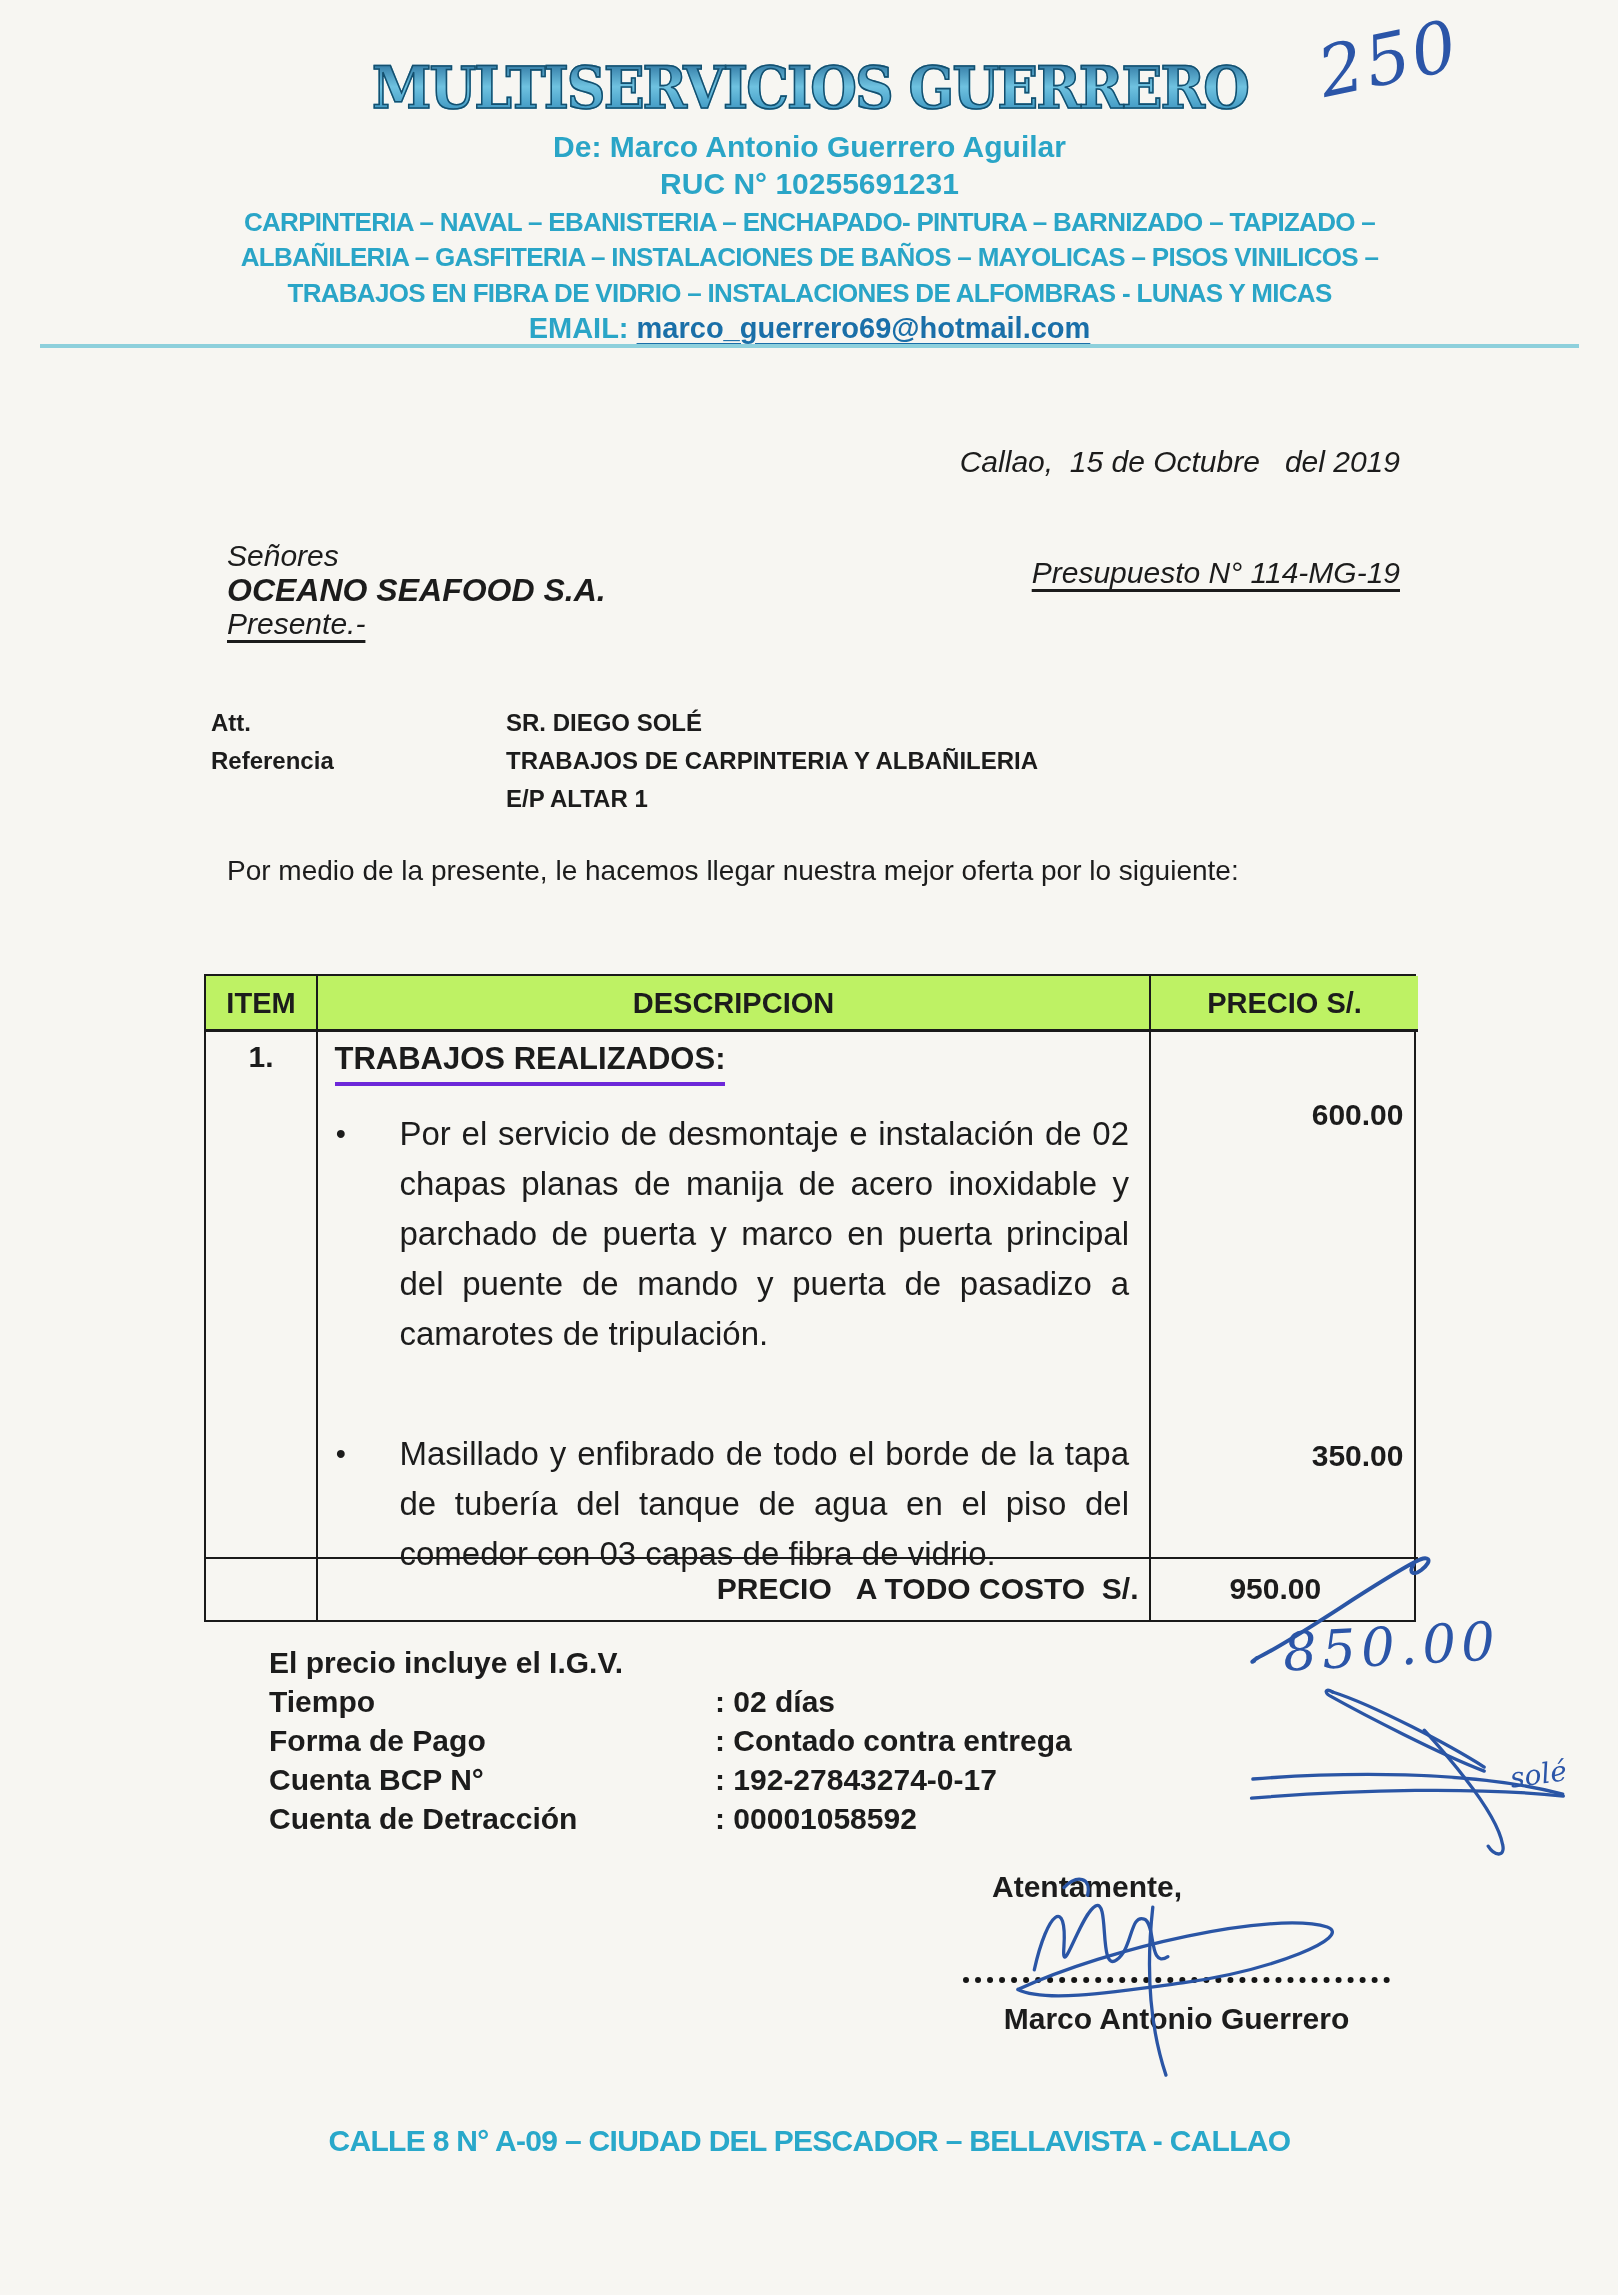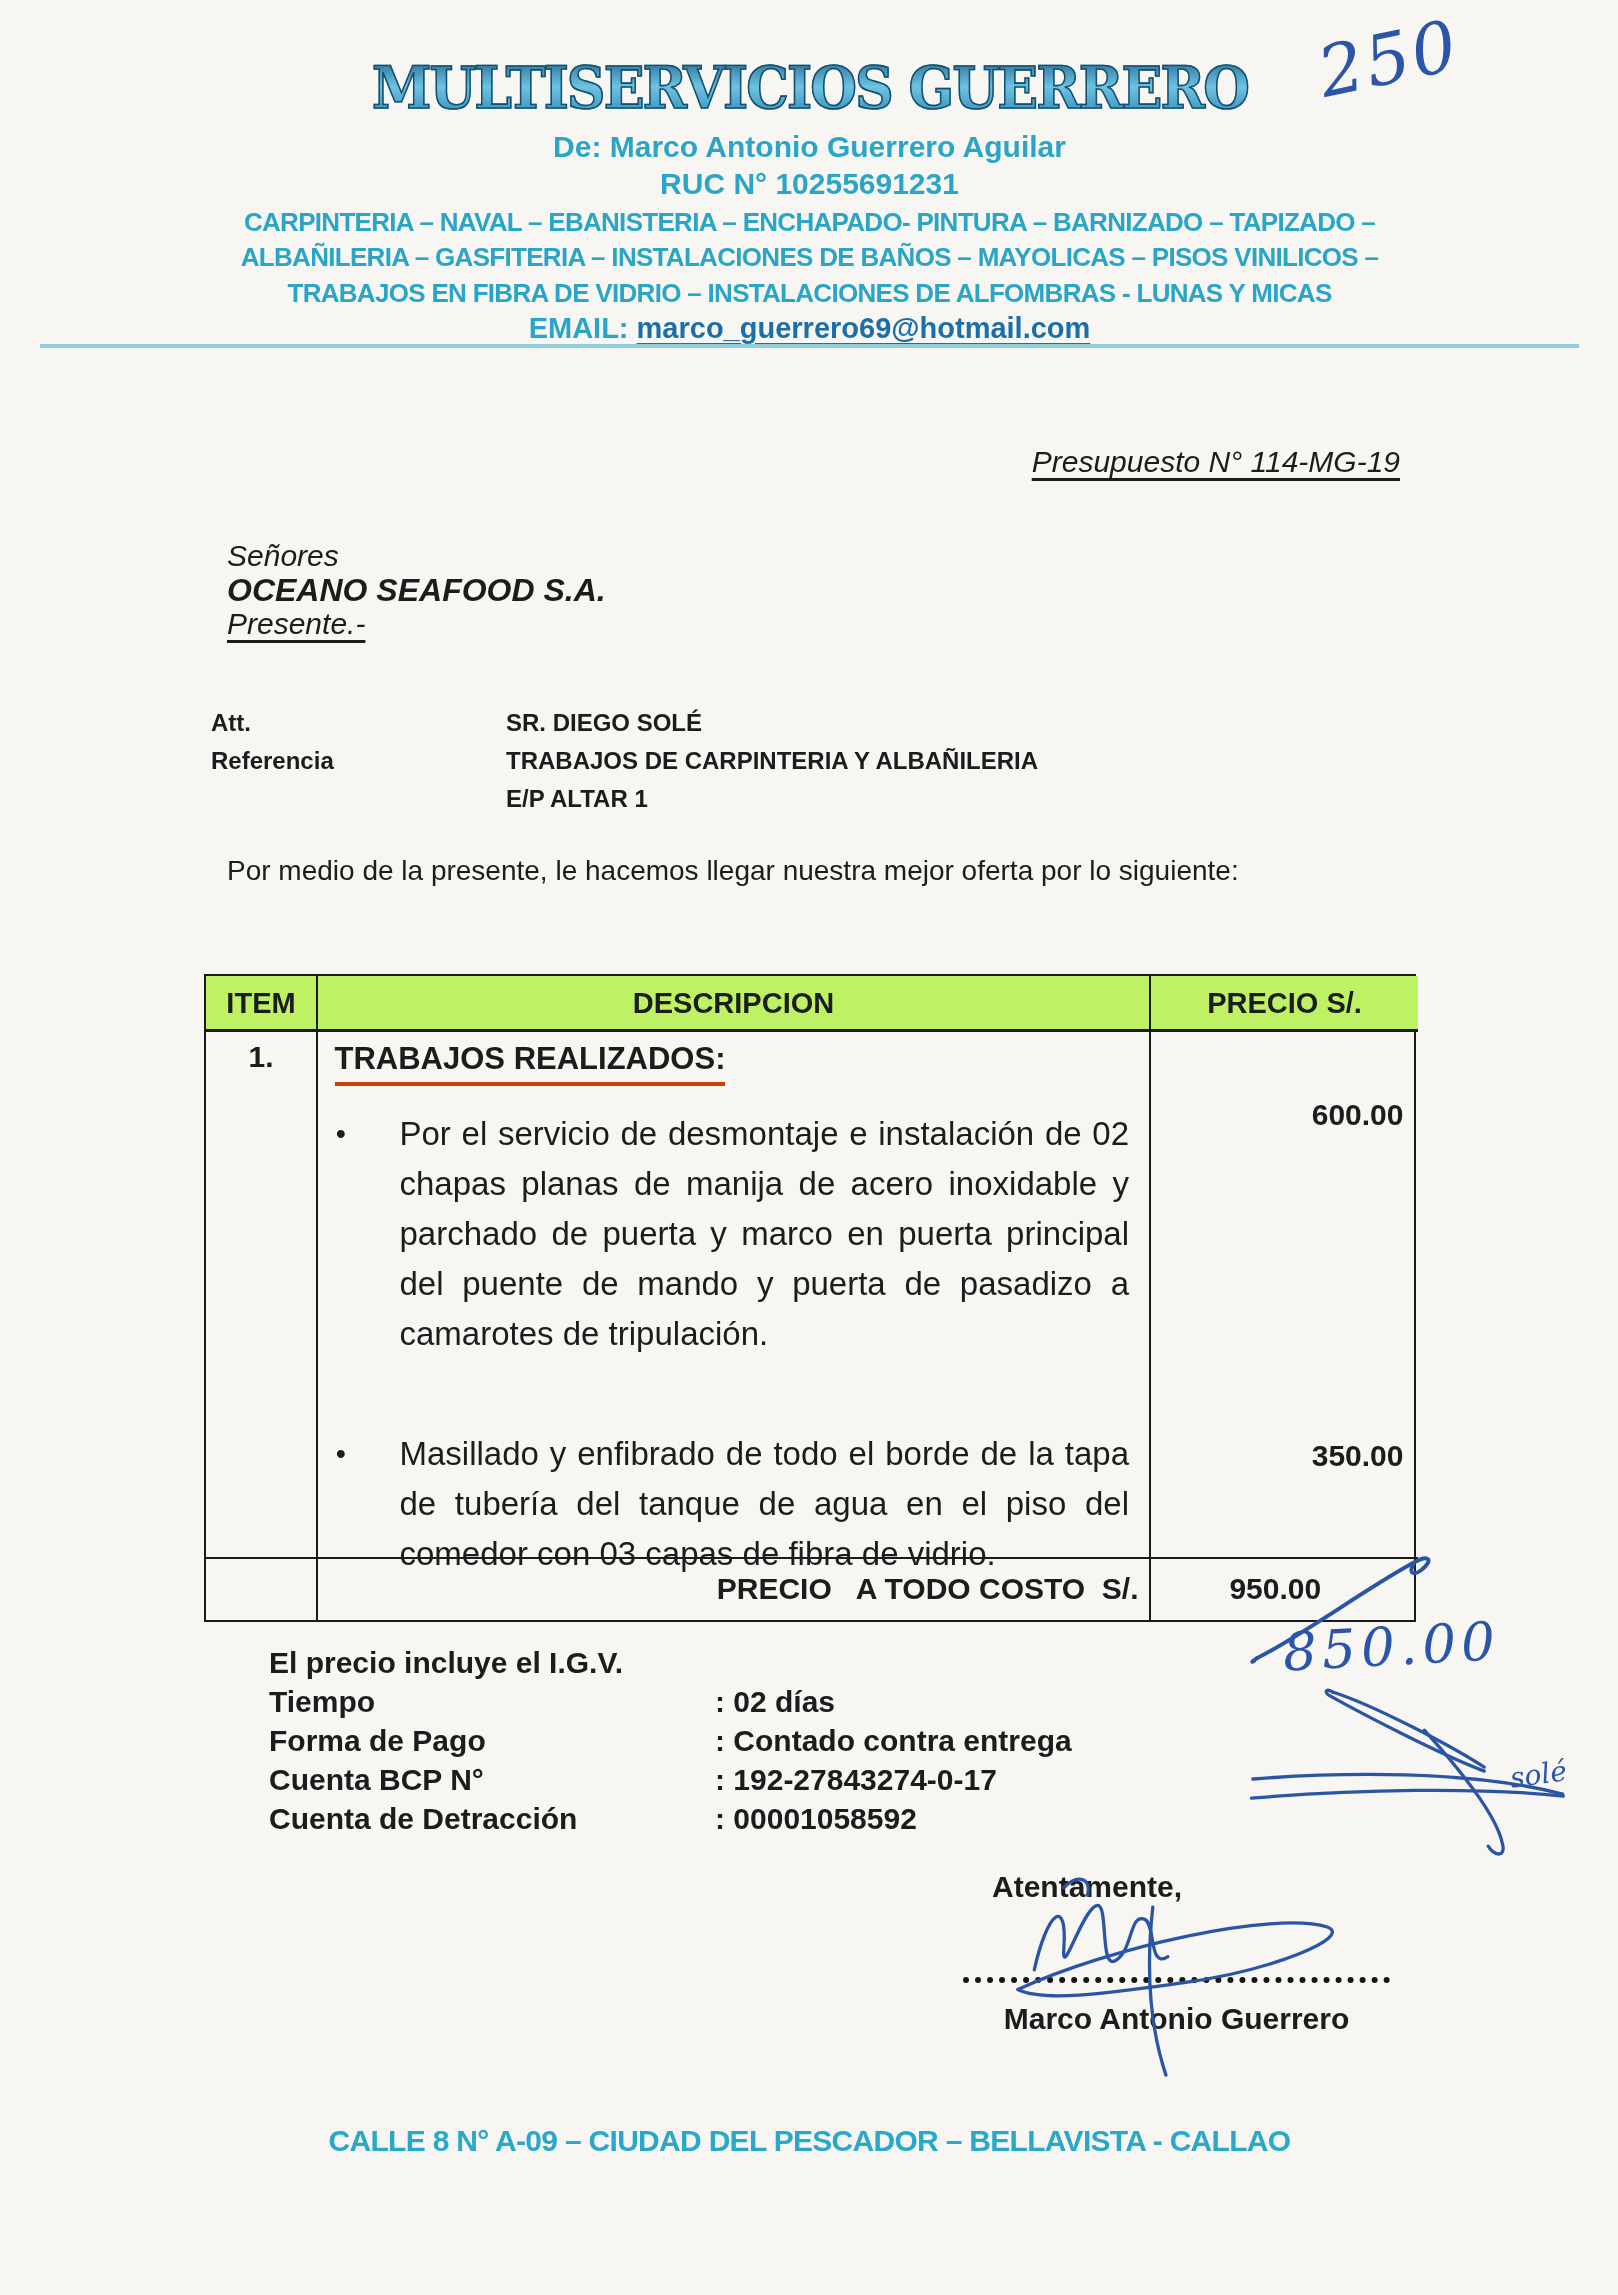--- a/index.html
+++ b/index.html
@@ -50,21 +50,21 @@
     position:absolute;left:204px;top:974px;width:1212px;
     display:grid;grid-template-columns:112px 833px 267px;grid-template-rows:56px 527px 61px;
     border:2.6px solid #1a1a1a;box-sizing:border-box;background:transparent;
   }
   .qt{box-sizing:border-box;border-right:2px solid #1a1a1a;border-bottom:2px solid #1a1a1a;}
   .qt.last-col{border-right:none;}
   .qt.last-row{border-bottom:none;}
   .thead{background:#bef264;text-align:center;font-weight:bold;font-size:29px;padding-top:10.5px;border-bottom-width:3.3px;}
   .b-item{text-align:center;font-weight:bold;font-size:30px;padding-top:8px;}
   .b-desc{position:relative;padding:9.2px 20px 0 16.5px;}
-  .item-title{display:inline-block;font-weight:bold;font-size:31px;border-bottom:4px solid #c2410c;padding-bottom:5.3px;}
+  .item-title{display:inline-block;font-weight:bold;font-size:31px;border-bottom:4px solid #6d28d9;padding-bottom:5.3px;}
   .bullet{position:relative;padding-left:65px;font-size:33px;line-height:50px;text-align:justify;}
   .bullet::before{content:"•";position:absolute;left:1.3px;top:0;font-size:29px;}
   .bullet.b1{margin-top:22.4px;}
   .bullet.b2{margin-top:70px;}
   .b-price{position:relative;}
   .price-val{position:absolute;right:14.5px;font-weight:bold;font-size:30px;}
   .pv1{top:66px;} .pv2{top:407px;}
   .t-label{text-align:right;font-weight:bold;font-size:30px;padding:13px 10.5px 0 0;white-space:pre;}
   .t-value{text-align:center;font-weight:bold;font-size:30px;padding:13px 18.4px 0 0;}
   
@@ -98,20 +98,21 @@
     <div class="hdr-line svc svc2">ALBAÑILERIA – GASFITERIA – INSTALACIONES DE BAÑOS – MAYOLICAS – PISOS VINILICOS –</div>
     <div class="hdr-line svc svc3">TRABAJOS EN FIBRA DE VIDRIO – INSTALACIONES DE ALFOMBRAS  - LUNAS Y MICAS</div>
     <div class="hdr-line email-line">
       <span class="email-label">EMAIL:</span>
       <span class="email-addr">marco_guerrero69@hotmail.com</span>
     </div>
     <div class="header-rule"></div>
   </div>
 
   <div class="date-block">
+    <div>Callao,  15 de Octubre   del 2019</div>
     <div class="budget-no">Presupuesto N° 114-MG-19</div>
   </div>
 
   <div class="recipient">
     <div>Señores</div>
     <div class="r-company">OCEANO SEAFOOD S.A.</div>
     <div class="r-present">Presente.-</div>
   </div>
 
   <div class="att-block">

